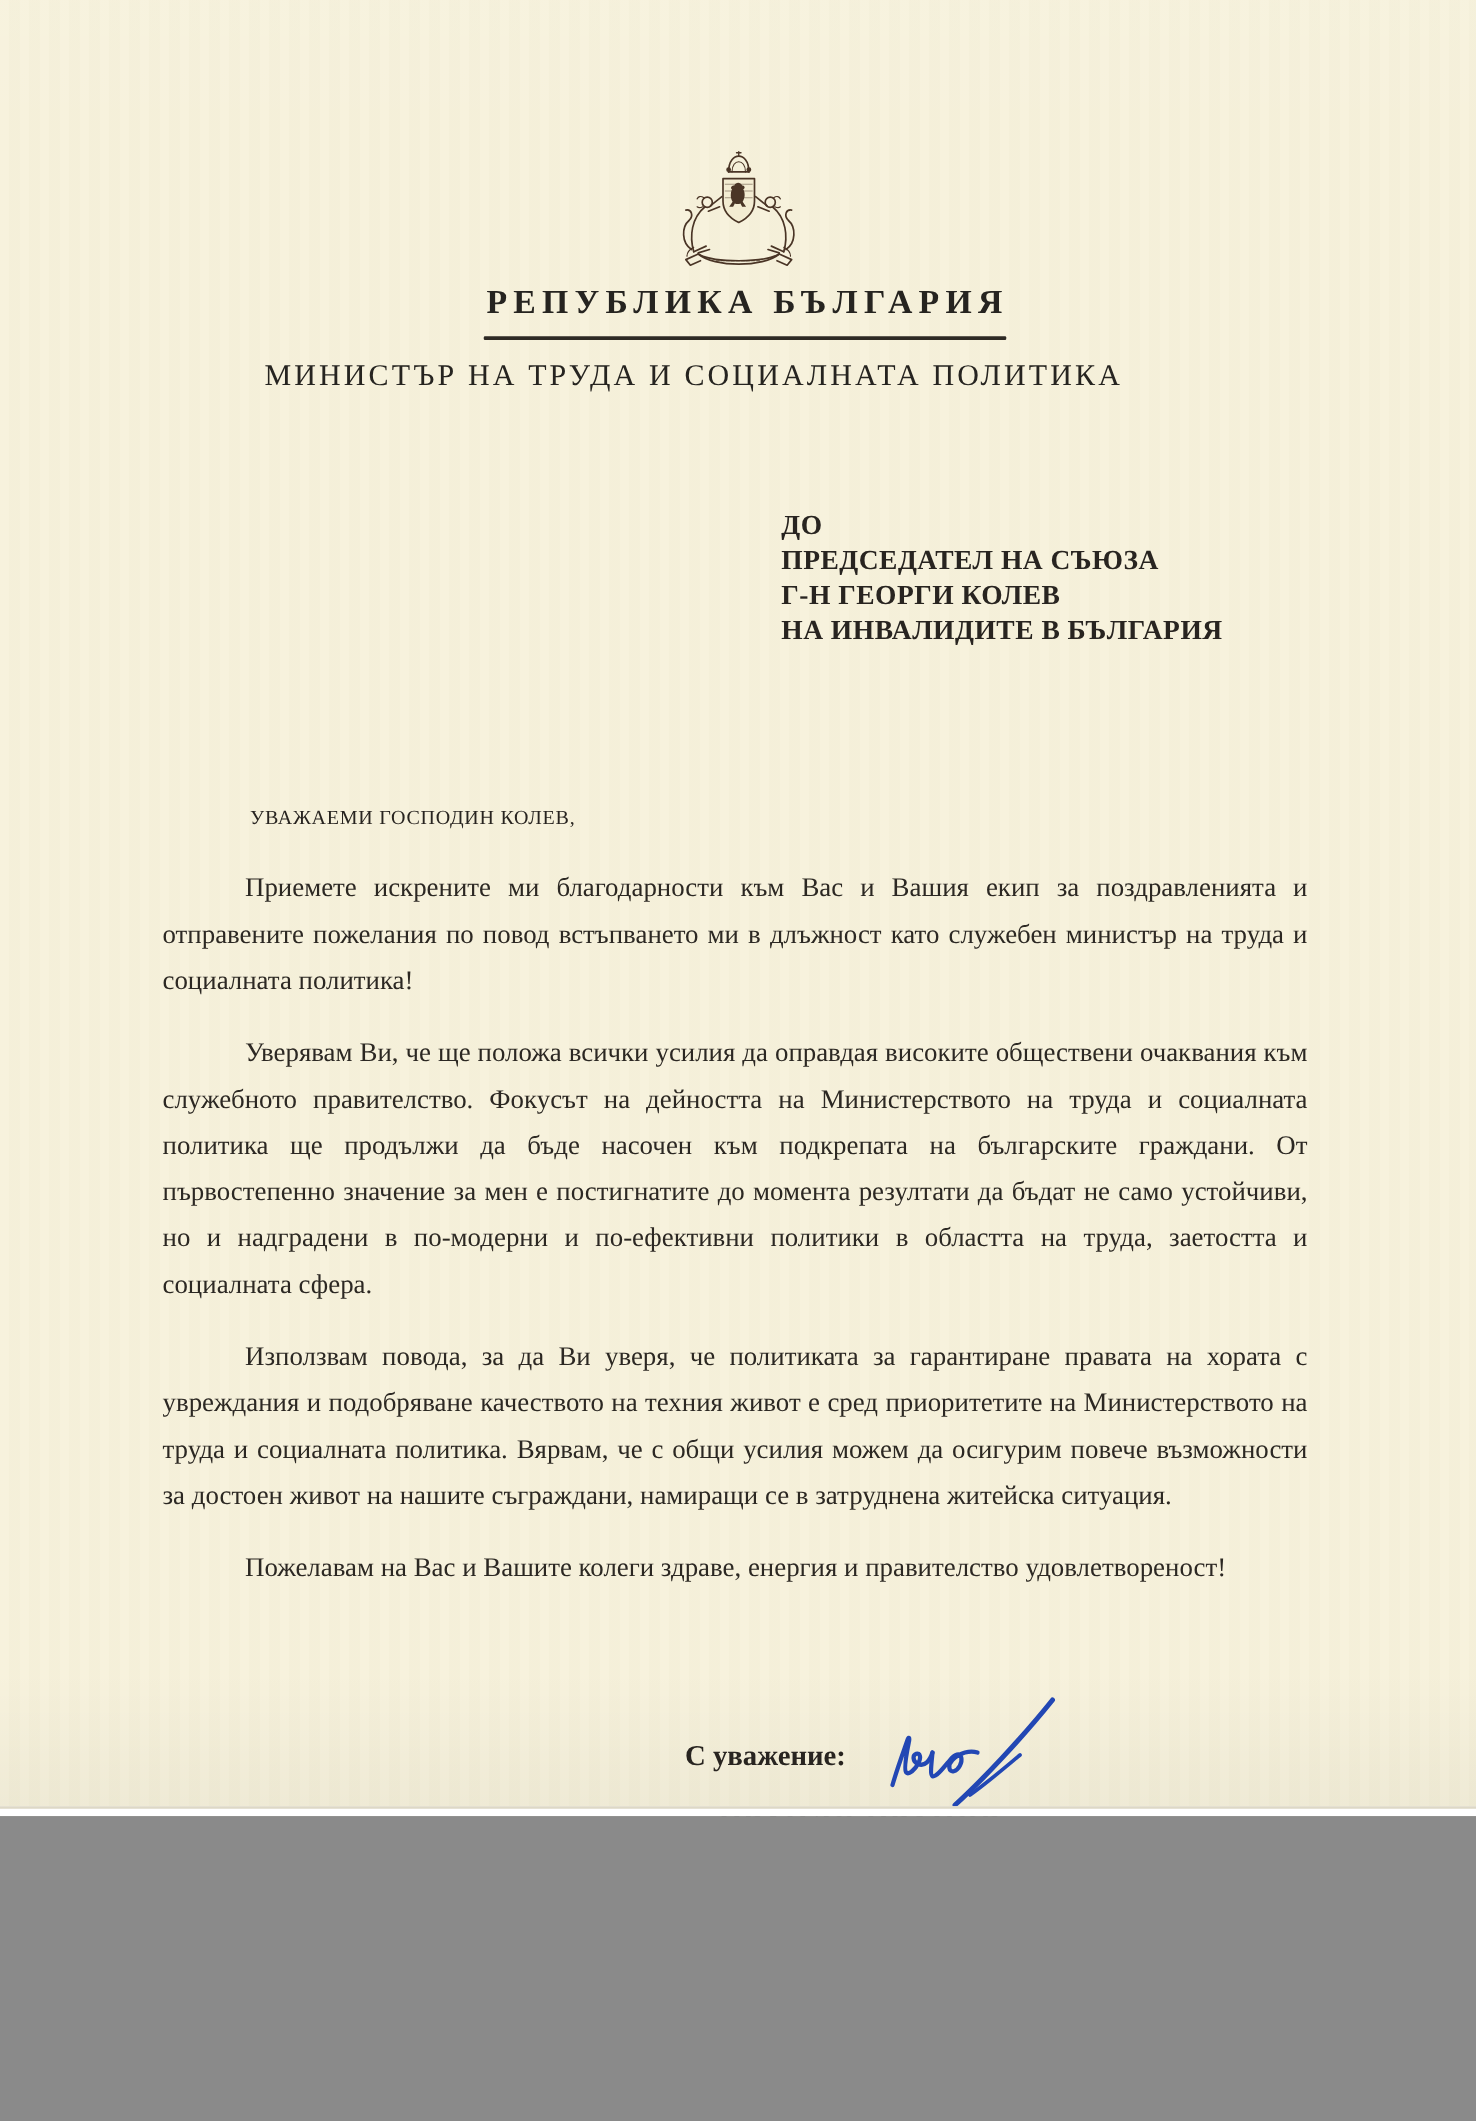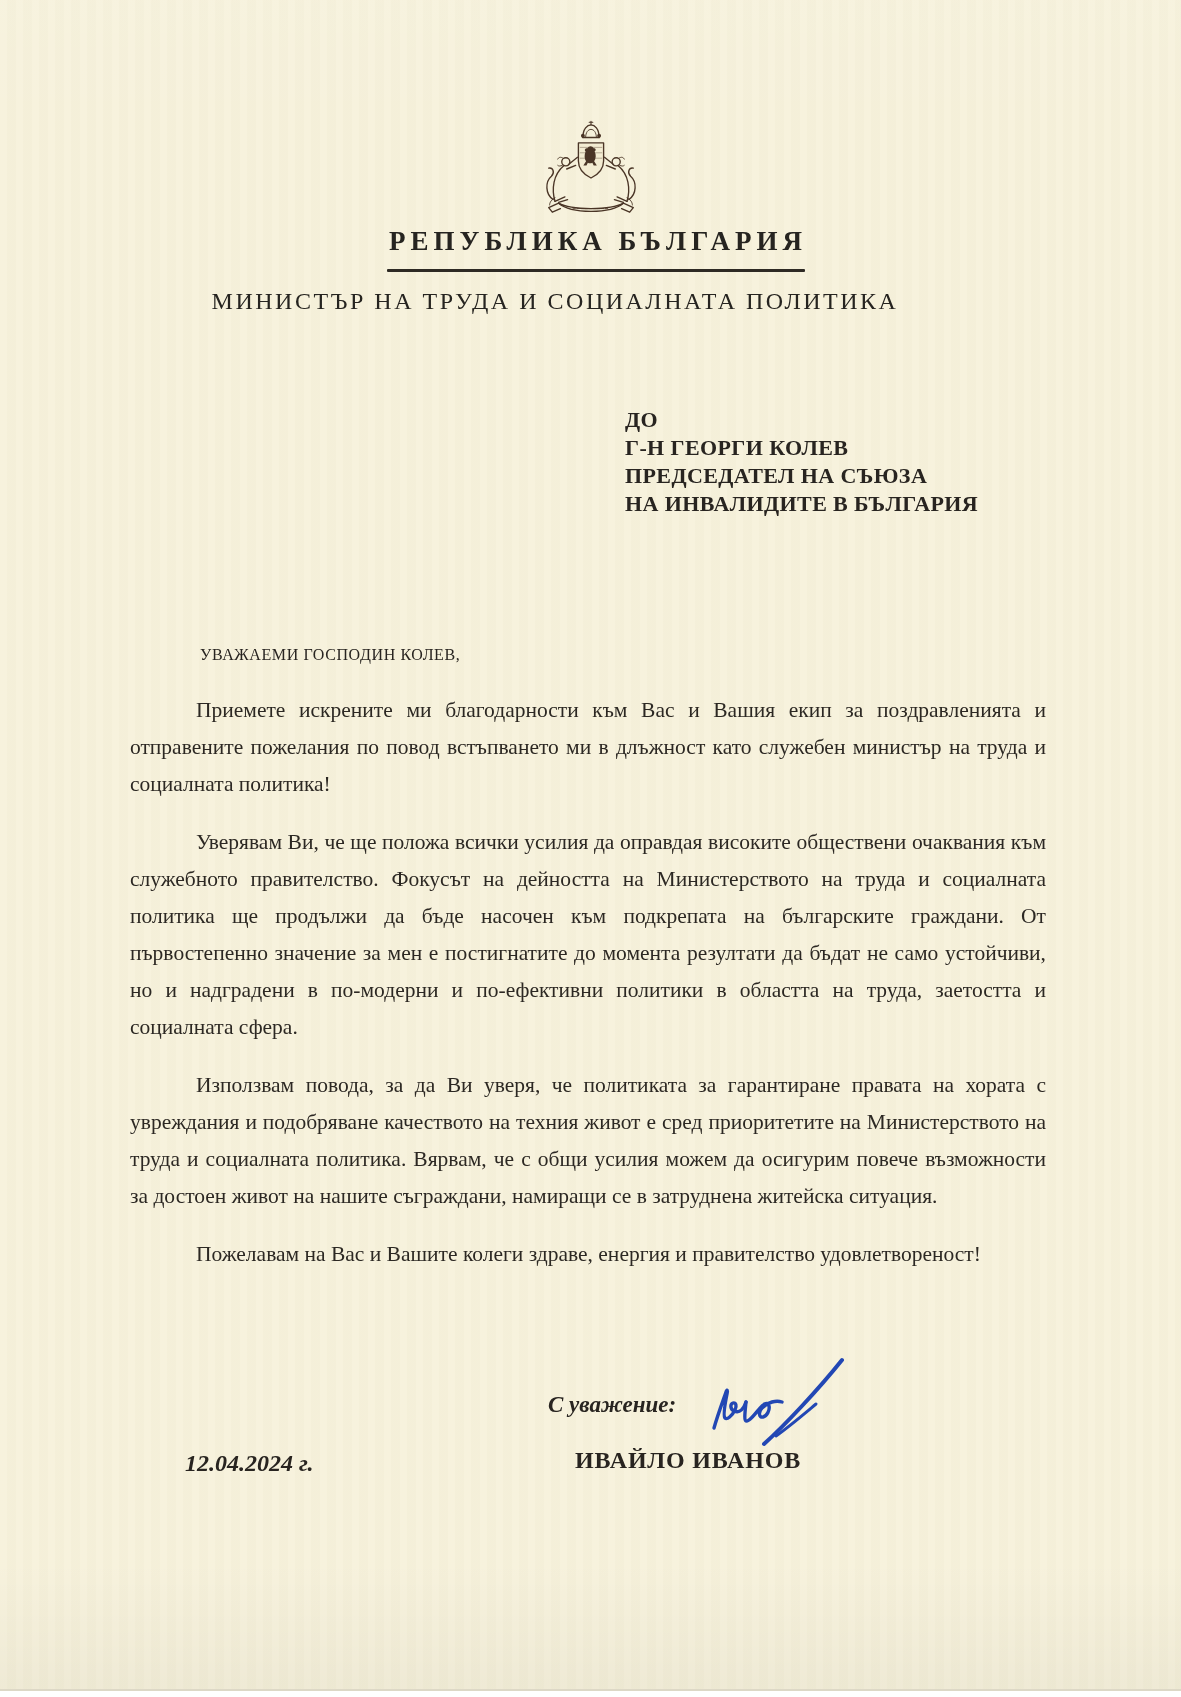--- a/index.html
+++ b/index.html
@@ -1,19 +1,19 @@
 <!DOCTYPE html>
 <html lang="bg"><head>
 <meta charset="utf-8">
 <title>Letter</title>
 <style>
   html,body{margin:0;padding:0;background:#8a8a8a;}
   .page{
     position:relative;
-    width:1181px;height:1697px;
+    width:1181px;height:1453px;
     margin:0 auto;
     background:
       linear-gradient(180deg, rgba(255,255,255,0.05) 0%, rgba(0,0,0,0) 8%, rgba(0,0,0,0) 92%, rgba(0,0,0,0.03) 99%),
       repeating-linear-gradient(90deg, rgba(255,255,255,0.025) 0 7px, rgba(120,110,70,0.018) 7px 16px),
       #f7f2dc;
     overflow:hidden;
     font-family:"Liberation Serif","DejaVu Serif",serif;
     color:#2c2823;
   }
   .emblem{position:absolute;left:528px;top:118px;width:126px;height:102px;}
@@ -42,21 +42,21 @@
     font-size:16px;font-weight:normal;letter-spacing:0.6px;color:#282420;
   }
   .body-text{
     position:absolute;left:130px;top:692px;width:916px;
     font-size:21.5px;line-height:37px;text-align:justify;
   }
   .body-text p{margin:0 0 21px 0;text-indent:66px;}
   .body-text p.gap{margin-top:21px;}
   .valediction{
     position:absolute;left:548px;top:1392px;
-    font-size:23px;font-weight:bold;font-style:italic;color:#282420;
+    font-size:23px;font-weight:bold;color:#282420;
   }
   .signature{position:absolute;left:700px;top:1332px;width:158px;height:118px;}
   .signature svg{width:100%;height:100%;display:block;}
   .letter-date{
     position:absolute;left:185px;top:1450px;
     font-size:24px;font-weight:bold;font-style:italic;color:#282420;
   }
   .signatory{
     position:absolute;left:575px;top:1447px;
     font-size:24px;font-weight:bold;letter-spacing:0.8px;color:#282420;
@@ -113,22 +113,22 @@
       </g>
     </svg>
   </div>
 
   <h1 class="republic">РЕПУБЛИКА БЪЛГАРИЯ</h1>
   <div class="rule"></div>
   <h2 class="minister">МИНИСТЪР НА ТРУДА И СОЦИАЛНАТА ПОЛИТИКА</h2>
 
   <div class="recipient">
     <div>ДО</div>
+    <div>ПРЕДСЕДАТЕЛ НА СЪЮЗА</div>
     <div>Г-Н ГЕОРГИ КОЛЕВ</div>
-    <div>ПРЕДСЕДАТЕЛ НА СЪЮЗА</div>
     <div>НА ИНВАЛИДИТЕ В БЪЛГАРИЯ</div>
   </div>
 
   <div class="salutation">УВАЖАЕМИ ГОСПОДИН КОЛЕВ,</div>
 
   <div class="body-text">
     <p>Приемете искрените ми благодарности към Вас и Вашия екип за поздравленията и отправените пожелания по повод встъпването ми в длъжност като служебен министър на труда и социалната политика!</p>
     <p>Уверявам Ви, че ще положа всички усилия да оправдая високите обществени очаквания към служебното правителство. Фокусът на дейността на Министерството на труда и социалната политика ще продължи да бъде насочен към подкрепата на българските граждани. От първостепенно значение за мен е постигнатите до момента резултати да бъдат не само устойчиви, но и надградени в по-модерни и по-ефективни политики в областта на труда, заетостта и социалната сфера.</p>
     <p>Използвам повода, за да Ви уверя, че политиката за гарантиране правата на хората с увреждания и подобряване качеството на техния живот е сред приоритетите на Министерството на труда и социалната политика. Вярвам, че с общи усилия можем да осигурим повече възможности за достоен живот на нашите съграждани, намиращи се в затруднена житейска ситуация.</p>
     <p class="gap">Пожелавам на Вас и Вашите колеги здраве, енергия и правителство удовлетвореност!</p>

